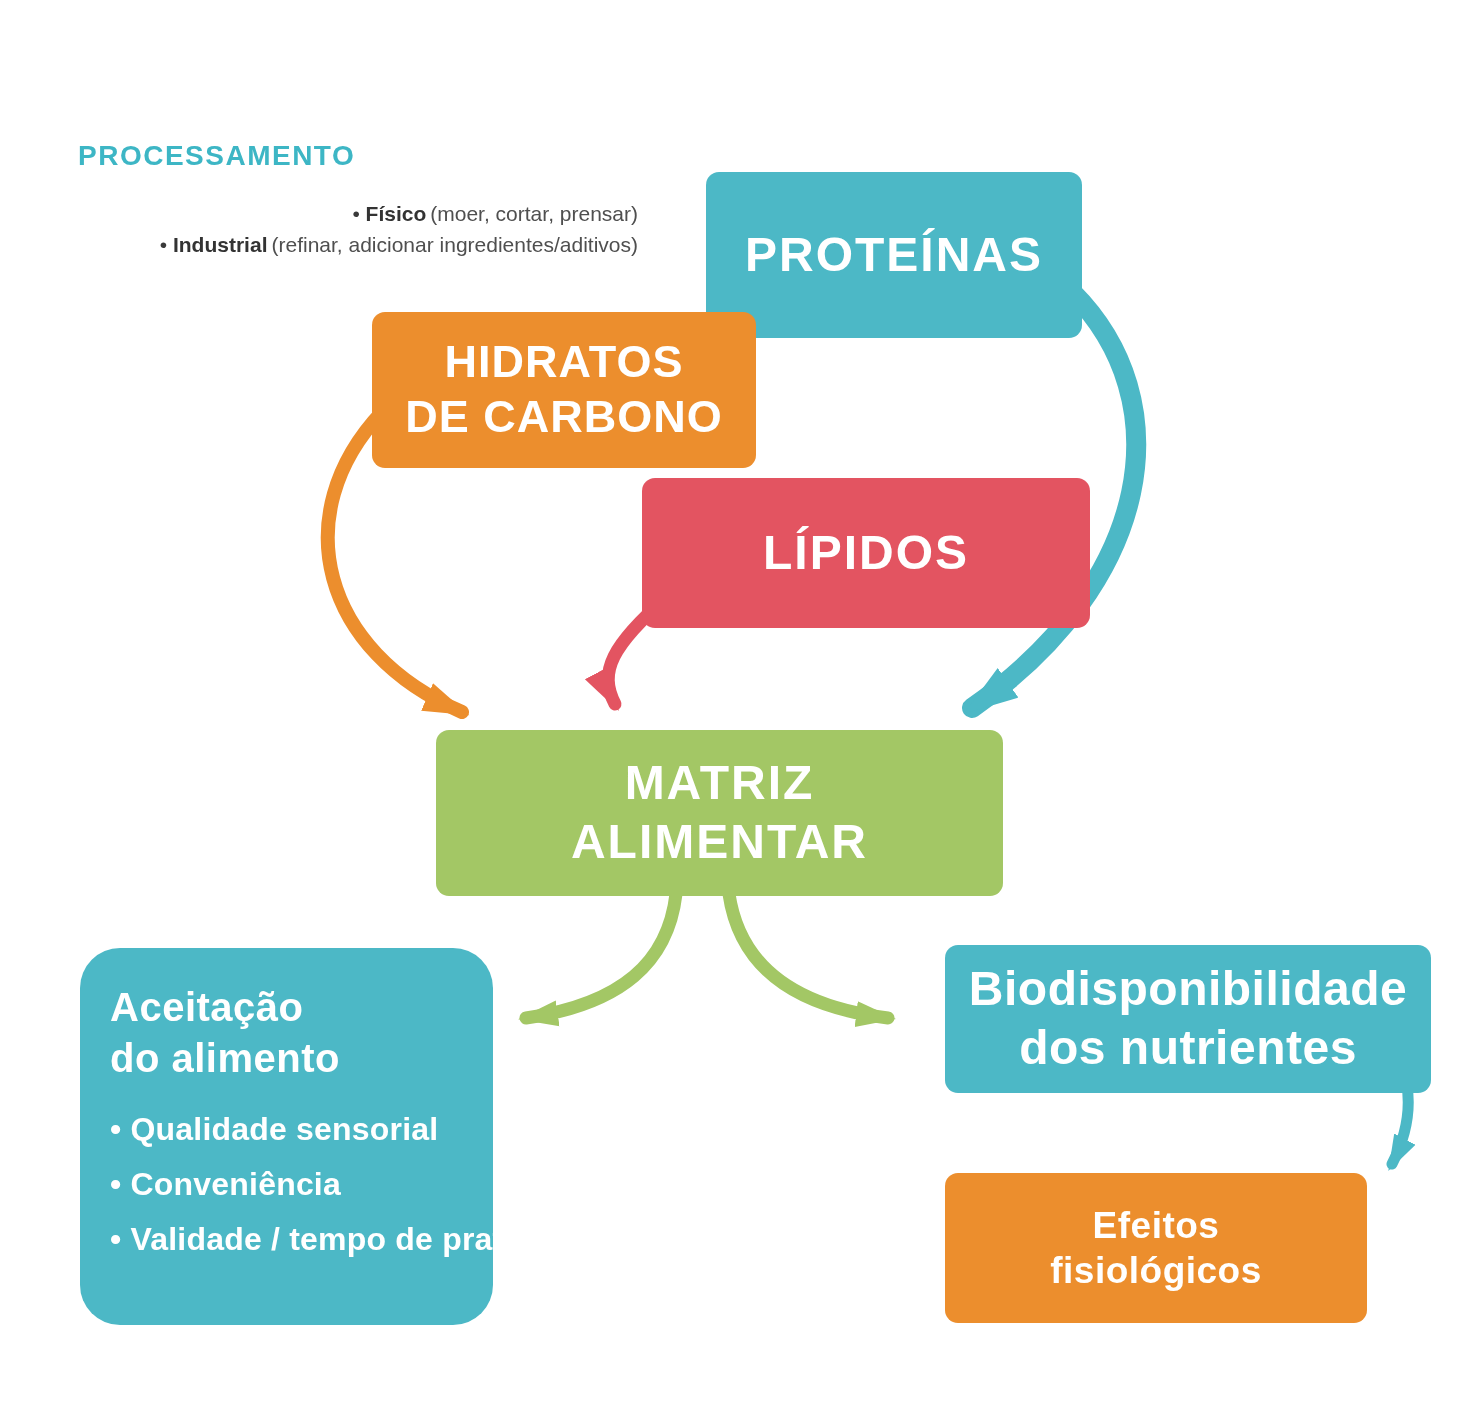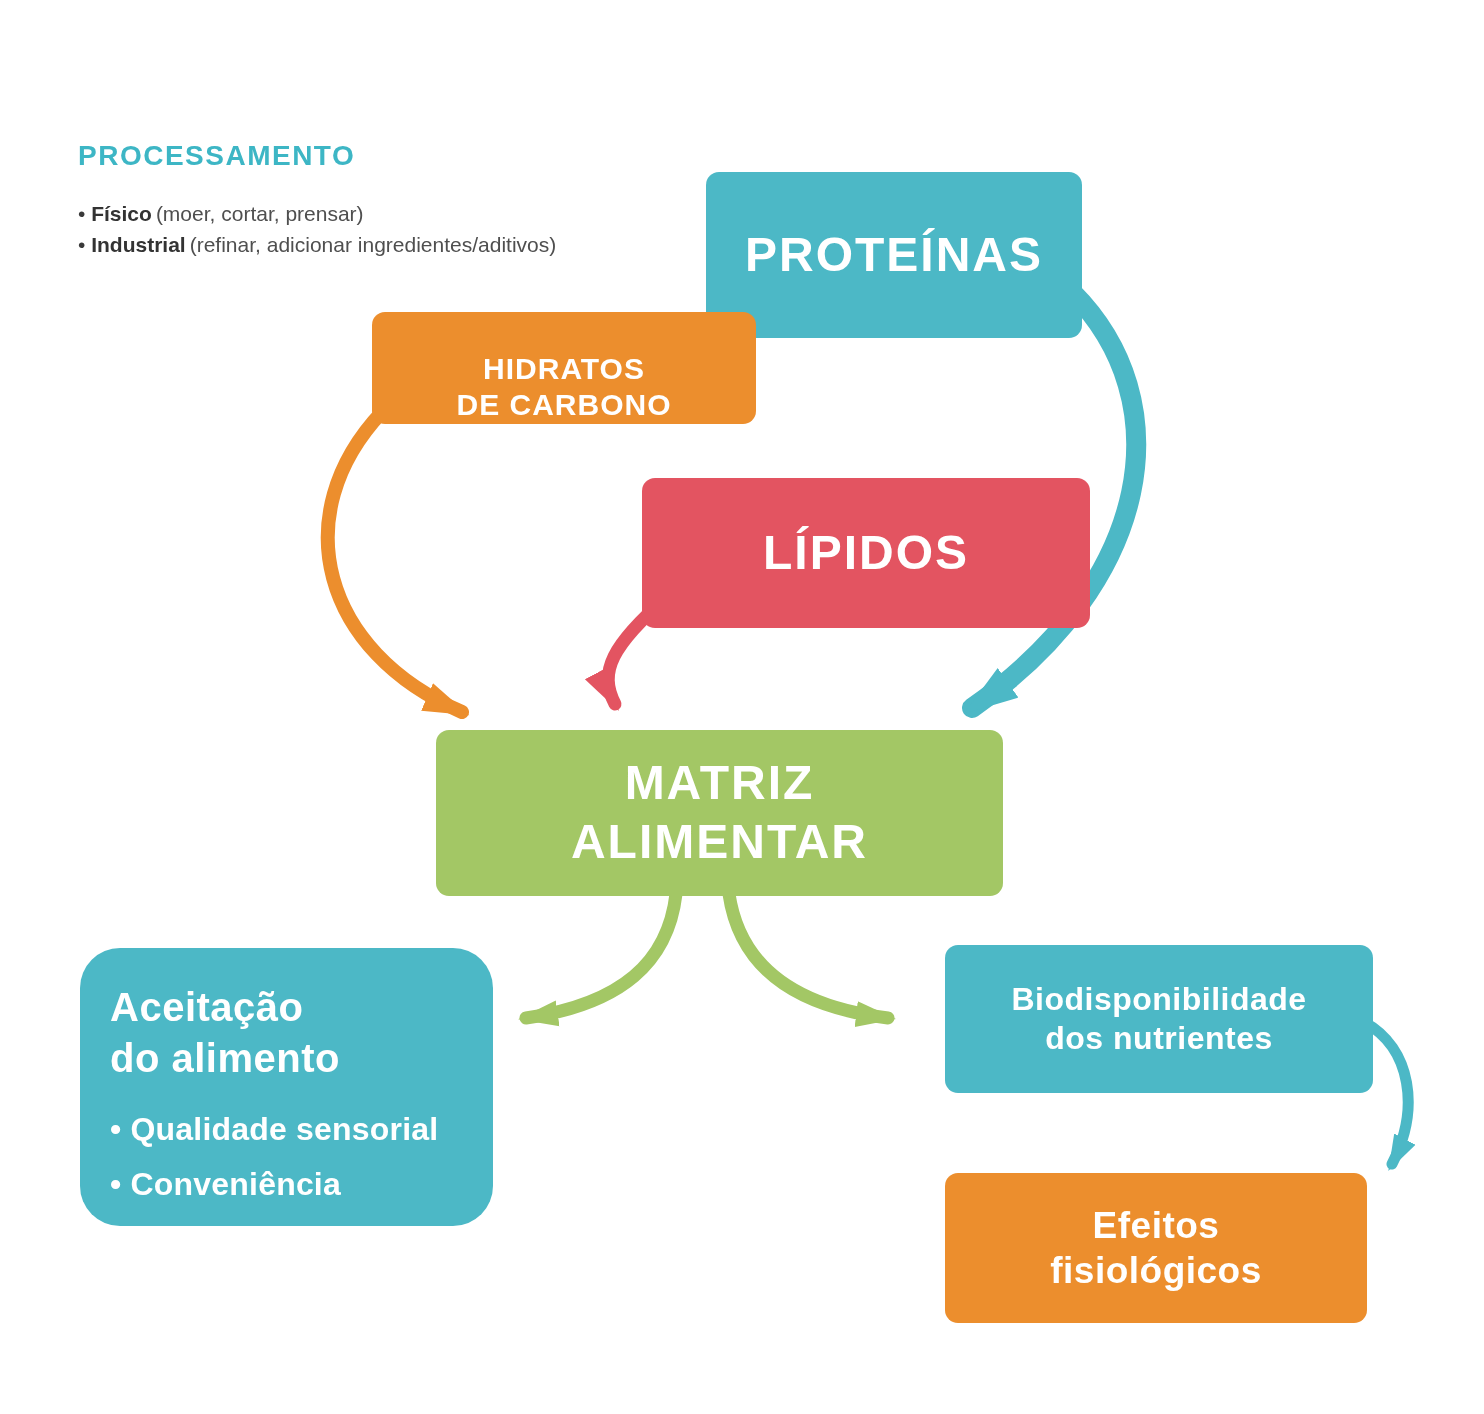--- a/index.html
+++ b/index.html
@@ -28,47 +28,47 @@
     display:flex;
     flex-direction:column;
     align-items:center;
     justify-content:center;
     text-align:center;
     line-height:1.22;
   }
   .node .ln{white-space:nowrap;}
 
   #box-proteinas{left:706px;top:172px;width:376px;height:166px;background:var(--teal);font-size:48px;letter-spacing:2px;}
-  #box-hidratos{left:372px;top:312px;width:384px;height:112px;background:var(--orange);font-size:30px;letter-spacing:1px;justify-content:flex-end;}
+  #box-hidratos{left:372px;top:312px;width:384px;height:156px;background:var(--orange);font-size:45px;letter-spacing:1px;}
   #box-lipidos{left:642px;top:478px;width:448px;height:150px;background:var(--red);font-size:48px;letter-spacing:2px;}
   #box-matriz{left:436px;top:730px;width:567px;height:166px;background:var(--green);font-size:48px;letter-spacing:2px;}
-  #box-biodisponibilidade{left:945px;top:945px;width:428px;height:148px;background:var(--teal);font-size:32px;letter-spacing:0.5px;}
+  #box-biodisponibilidade{left:945px;top:945px;width:486px;height:148px;background:var(--teal);font-size:48px;letter-spacing:0.5px;}
   #box-efeitos{left:945px;top:1173px;width:422px;height:150px;background:var(--orange);font-size:37px;letter-spacing:0.5px;}
 
   
   #box-aceitacao{
-    left:80px;top:948px;width:413px;height:278px;background:var(--teal);
+    left:80px;top:948px;width:413px;height:377px;background:var(--teal);
     align-items:flex-start;justify-content:flex-start;text-align:left;
     padding:34px 10px 20px 30px;border-radius:40px;
   }
   #box-aceitacao .heading{font-size:40px;line-height:1.28;letter-spacing:0.5px;}
   #box-aceitacao ul{list-style:none;margin-top:18px;}
   #box-aceitacao li{
     font-weight:bold;font-size:32px;line-height:1.72;white-space:nowrap;letter-spacing:0.2px;
   }
   #box-aceitacao li::before{content:"• ";}
 
   
   #processing{position:absolute;left:78px;top:140px;width:560px;}
   #processing h1{
     color:var(--heading-teal);font-size:28px;letter-spacing:1.5px;font-weight:bold;
   }
   #processing ul{list-style:none;margin-top:26px;}
   #processing li{
-    font-size:21px;line-height:1.48;color:var(--text-gray);white-space:nowrap;
+    font-size:21px;line-height:1.48;color:var(--text-gray);white-space:nowrap;text-align:right;
   }
   #processing li::before{content:"•  ";color:#3a3a3a;}
   #processing .term{font-weight:bold;color:var(--text-dark);margin-right:4px;}
   #processing .desc{font-weight:normal;color:var(--text-gray);}
 </style>
 </head>
 <body>
 
 <div id="canvas">
 

